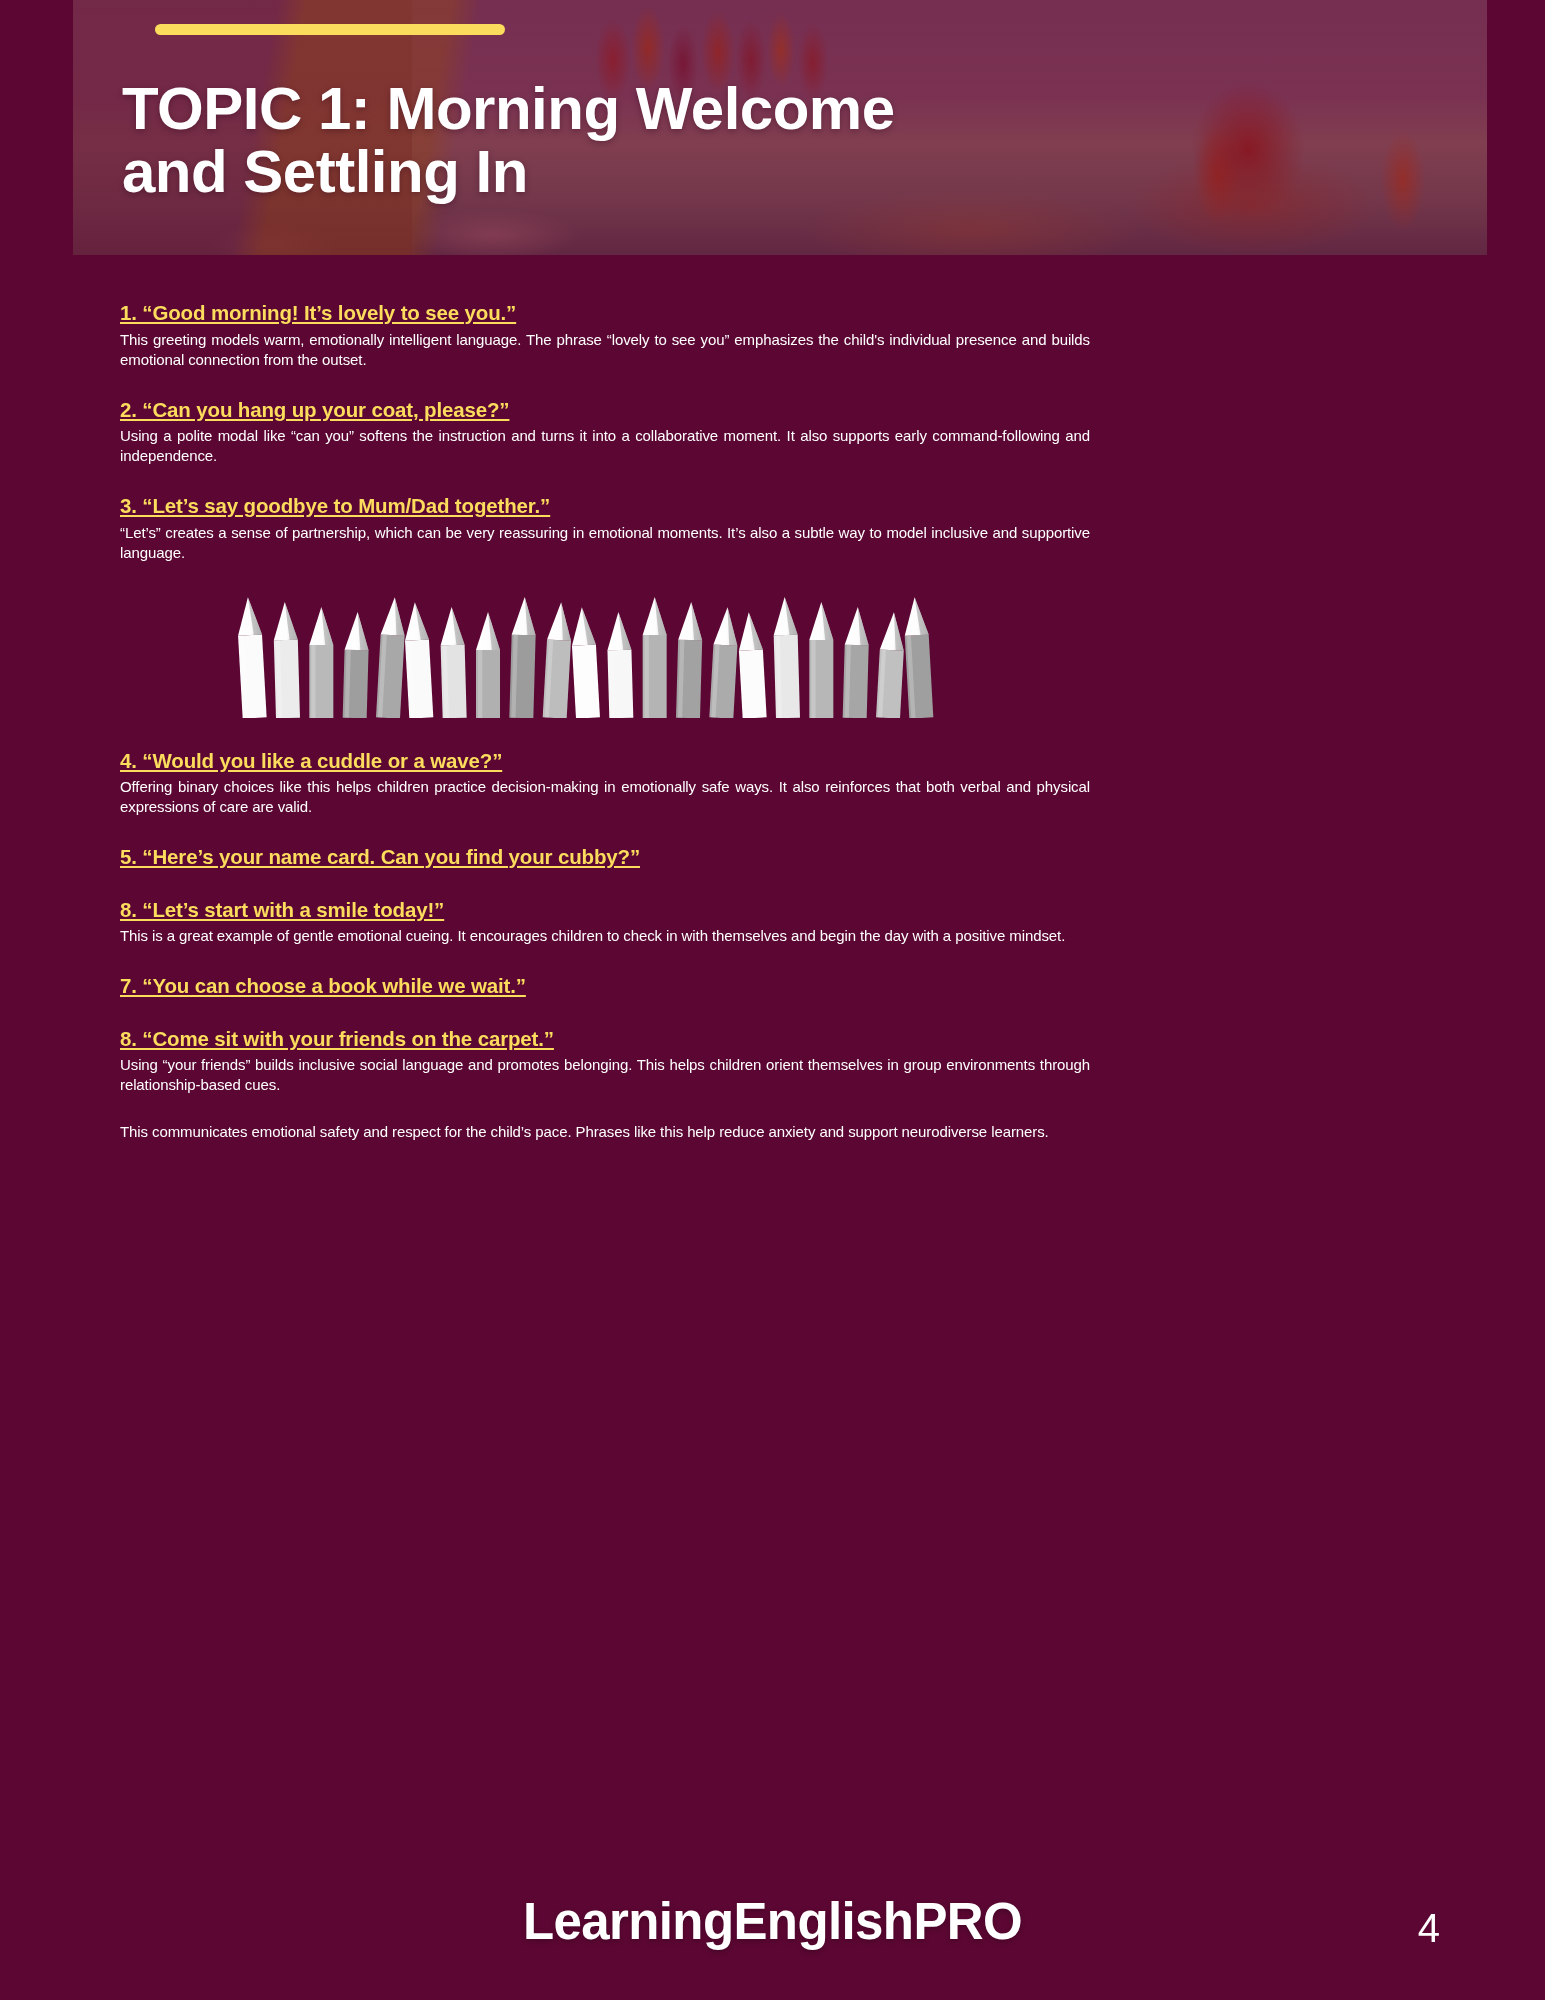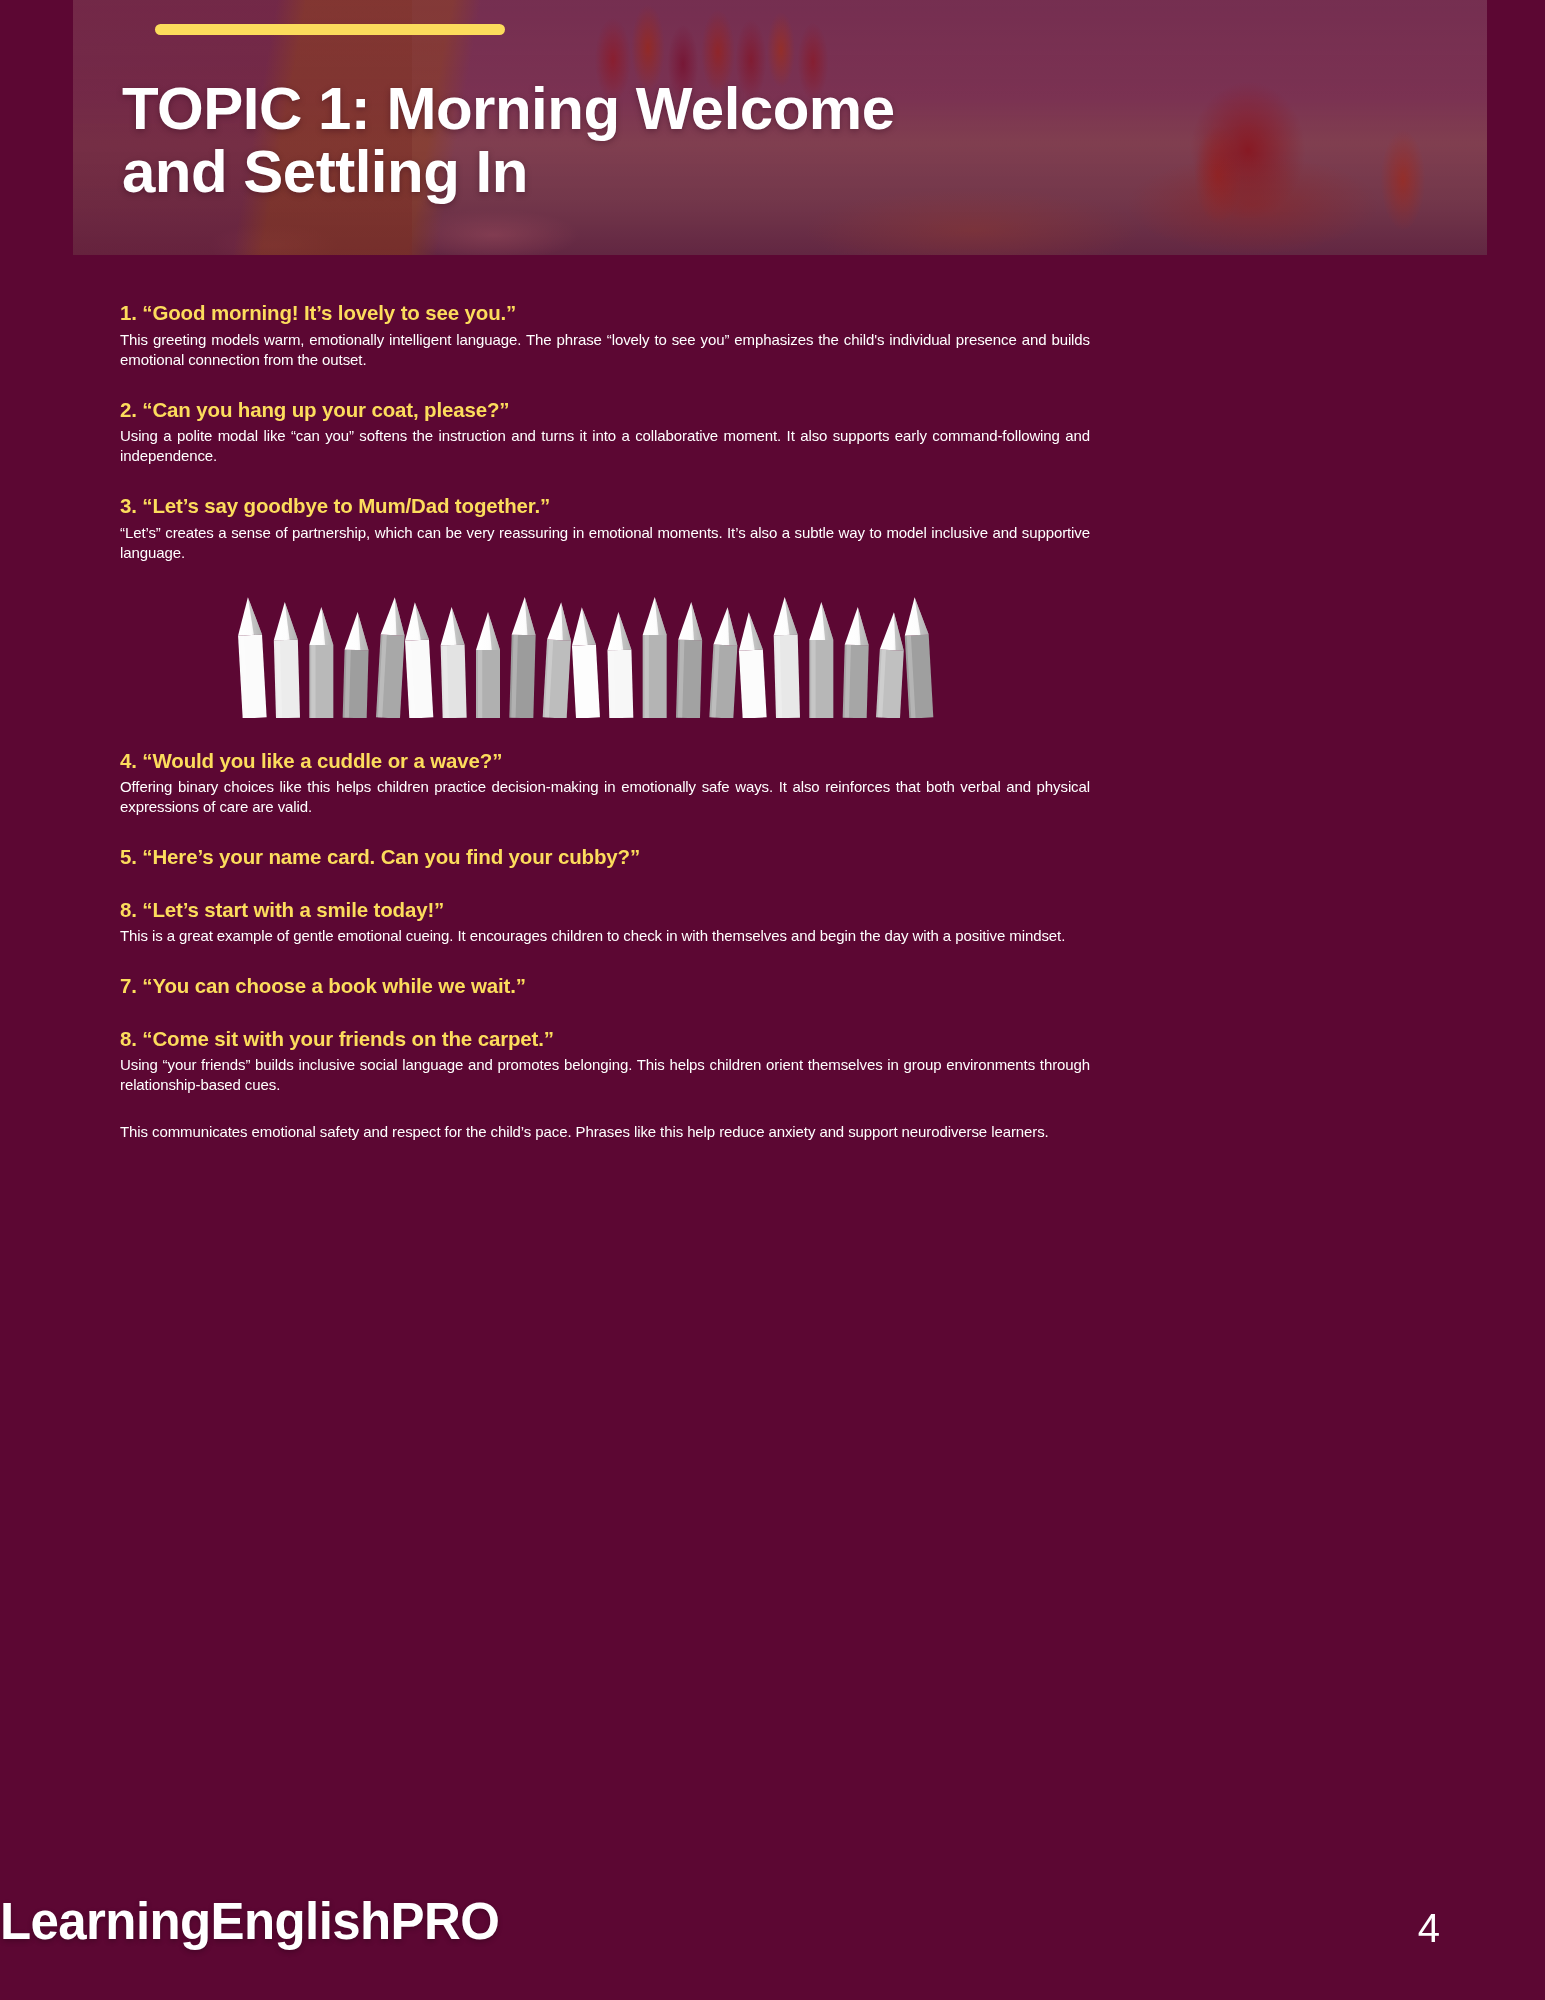--- a/index.html
+++ b/index.html
@@ -96,20 +96,21 @@
   }
   .entry { margin-bottom: 27px; }
   .entry:last-child { margin-bottom: 0; }
   .entry-heading {
     color: #fcdc5c;
     font-size: 20.5px;
     font-weight: bold;
     line-height: 1.25;
     margin: 0 0 4px 0;
     letter-spacing: -0.15px;
+    text-decoration: underline;
   }
   .entry-body {
     color: #ffffff;
     font-size: 15px;
     line-height: 1.33;
     margin: 0;
     text-align: justify;
     letter-spacing: -0.1px;
   }
 
@@ -128,20 +129,21 @@
     left: 0;
     bottom: 38px;
     width: 1545px;
     height: 70px;
   }
   .brand {
     position: absolute;
     left: 0;
     right: 0;
     top: 0;
+    text-align: center;
     color: #ffffff;
     font-size: 51px;
     font-weight: bold;
     letter-spacing: -0.6px;
     text-shadow: 0 2px 5px rgba(30,0,18,.35);
   }
   .page-number {
     position: absolute;
     right: 105px;
     top: 14px;

